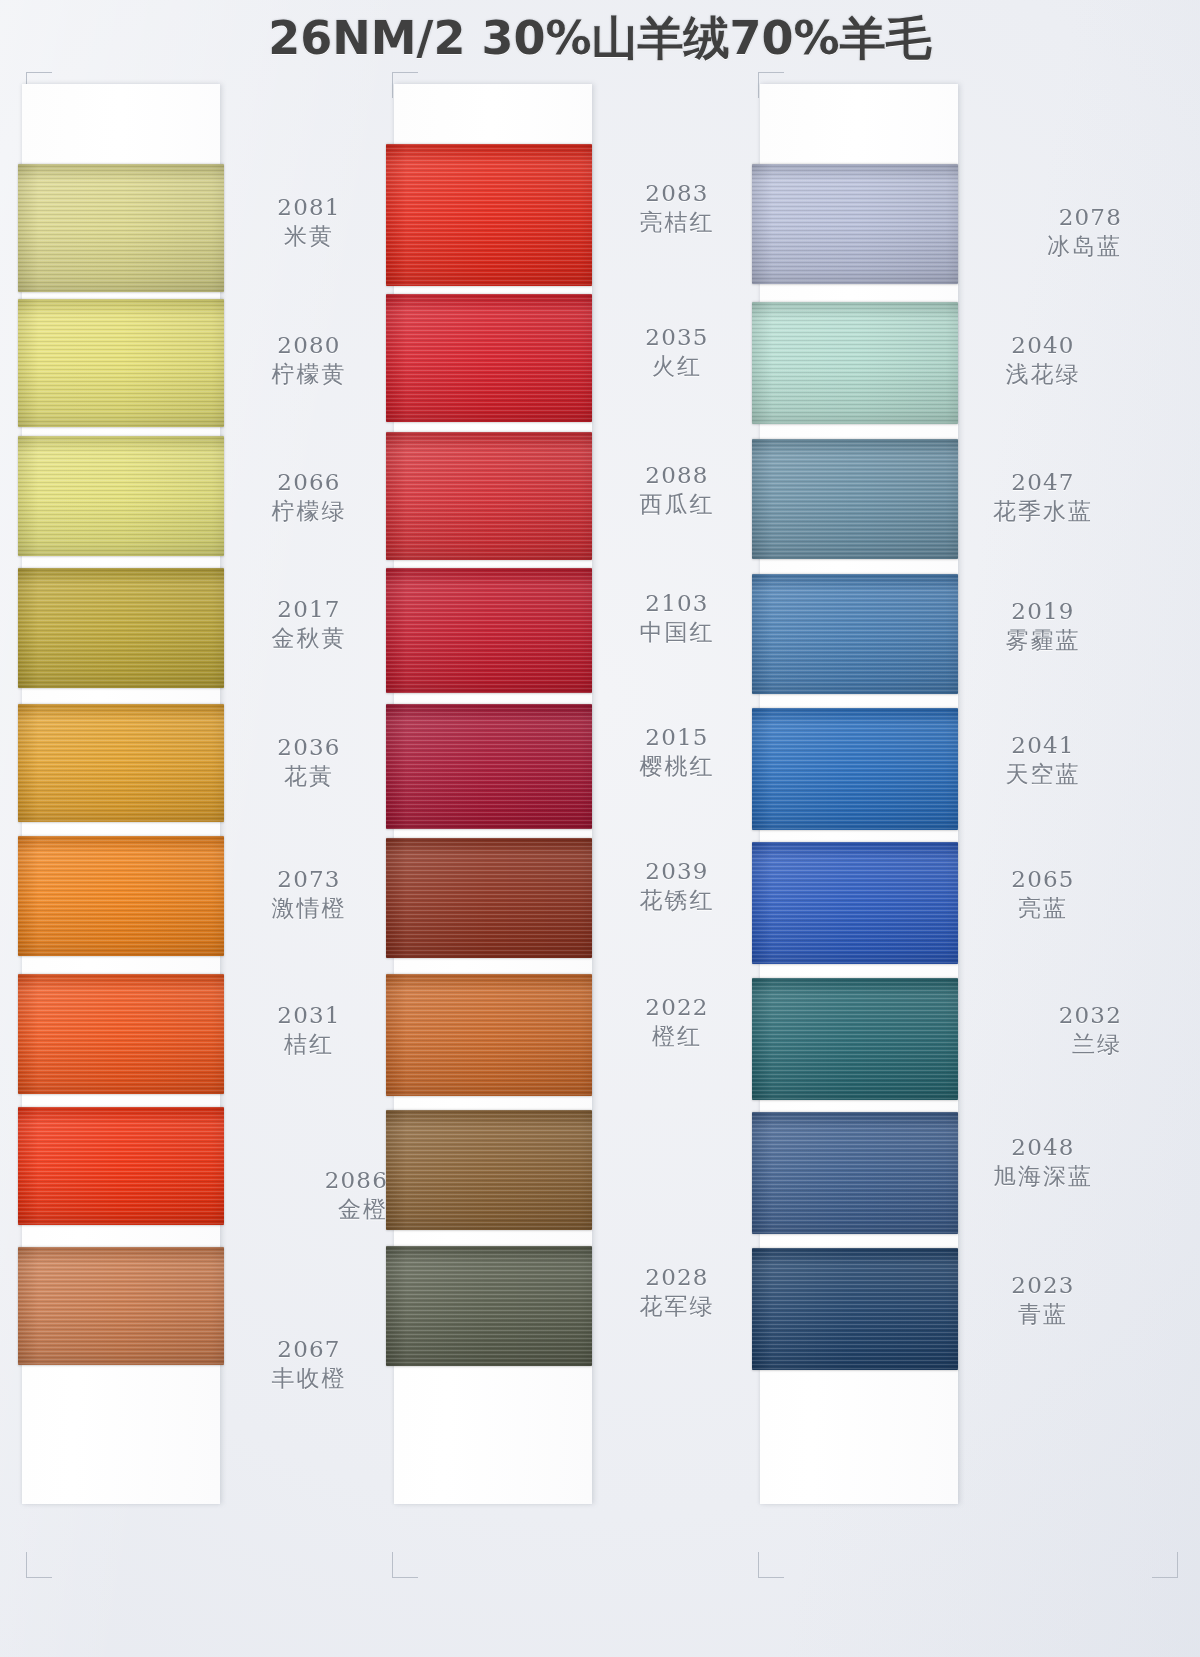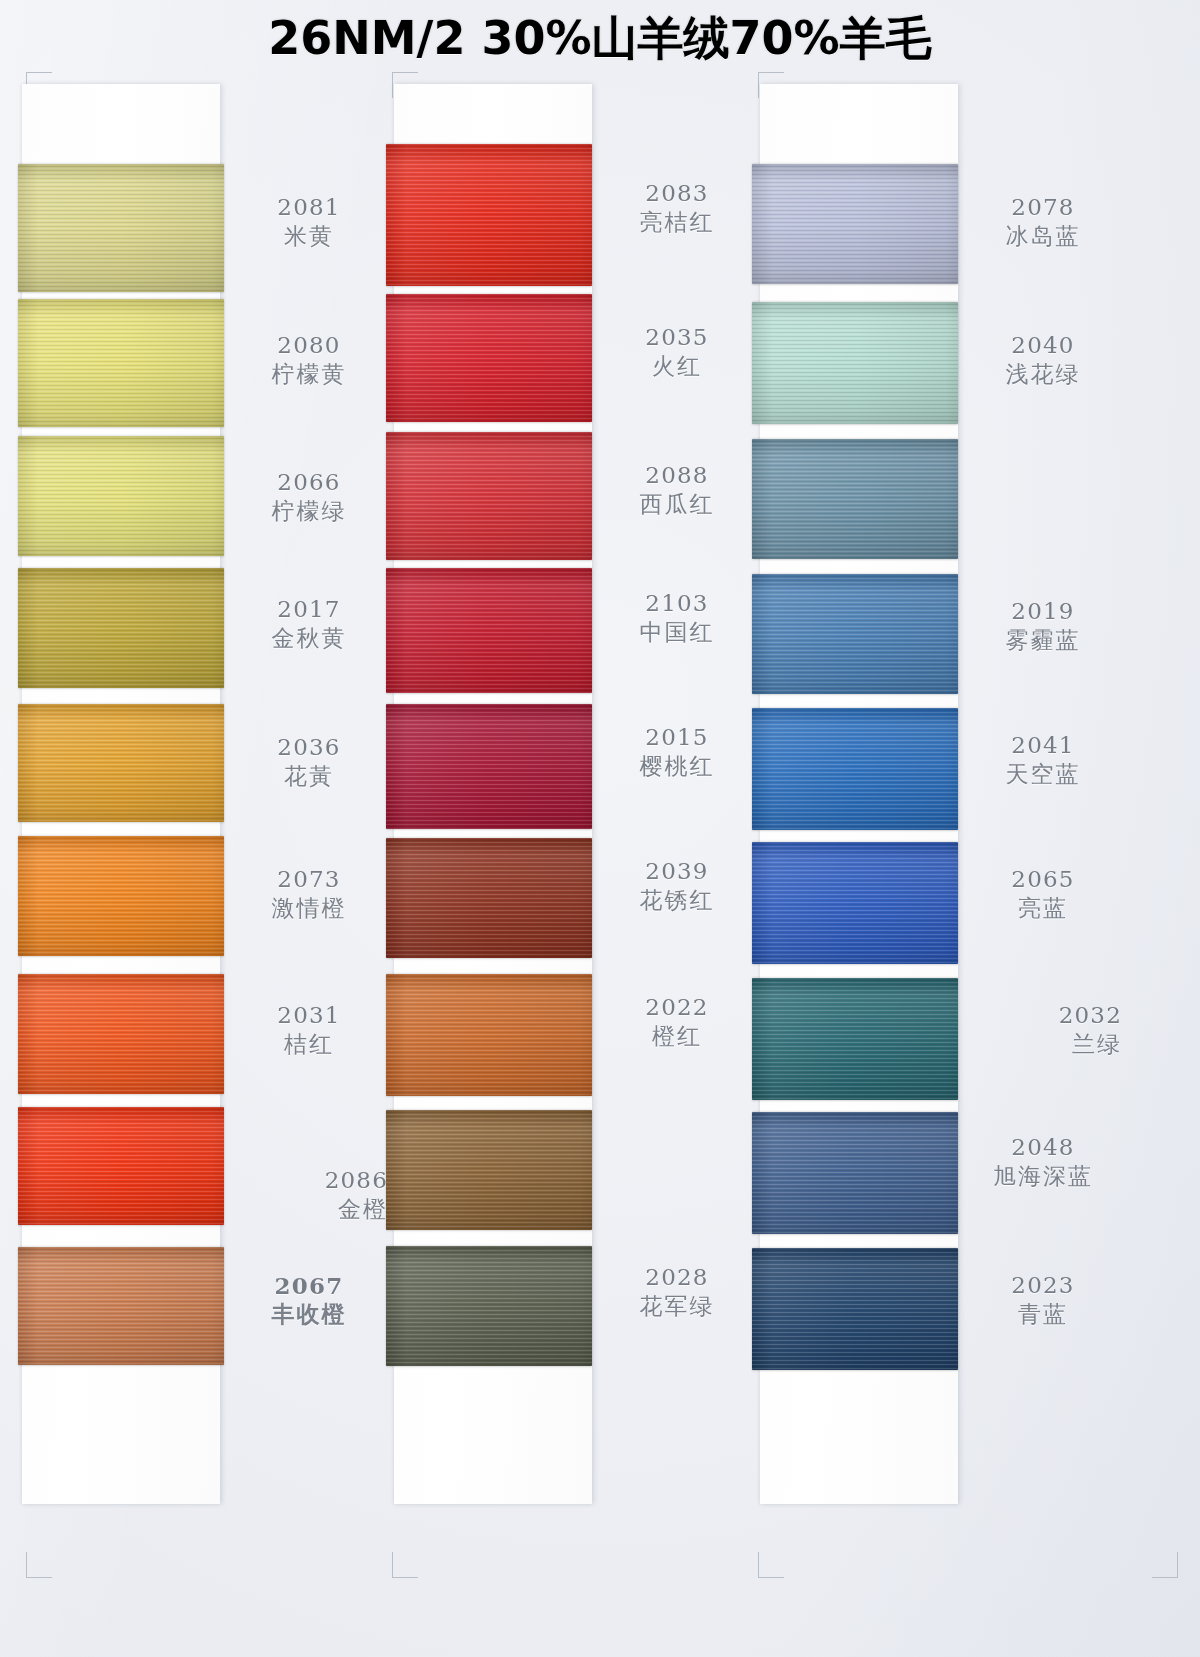--- a/index.html
+++ b/index.html
@@ -23,21 +23,21 @@
   }
 
   
   #title{
     position:absolute;top:8px;left:0;width:100%;
     text-align:center;
     font-family:"DejaVu Sans", sans-serif;
     font-weight:bold;
     font-size:46px;
     letter-spacing:0px;
-    color:#000000;
+    color:#404040;
     text-shadow:0 1px 0 #fdfdfe, 0 0 2px rgba(120,128,140,.55);
     white-space:nowrap;
   }
 
   
   .crop{position:absolute;width:26px;height:26px;}
   .crop i{position:absolute;background:#b9bfc9;}
   .crop .h{height:1px;width:26px;}
   .crop .v{width:1px;height:26px;}
   .c-tl{left:26px;top:72px;} .c-tl .h{top:0;left:0;} .c-tl .v{left:0;top:0;}
@@ -185,21 +185,21 @@
     <div class="label" style="top: 918px;">
       <div class="code">2031</div>
       <div class="name">桔红</div>
     </div>
     <div class="swatch" style="top: 1023px; height: 118px; background: rgb(241, 52, 19);"></div>
     <div class="label" style="top: 1083px; text-align: right;">
       <div class="code">2086</div>
       <div class="name">金橙</div>
     </div>
     <div class="swatch" style="top: 1163px; height: 118px; background: rgb(202, 124, 80);"></div>
-    <div class="label" style="top: 1188px; font-weight: bold;">
+    <div class="label" style="top: 1252px;">
       <div class="code">2067</div>
       <div class="name">丰收橙</div>
     </div>
   </div>
 
 <div class="column col-2" id="col-2">
   <div class="card shift"></div>
 <div class="swatch" style="top: 60px; height: 142px; background: rgb(230, 42, 29);"></div>
     <div class="label" style="top: 96px;">
       <div class="code">2083</div>
@@ -239,30 +239,34 @@
     <div class="swatch" style="top: 1162px; height: 120px; background: rgb(92, 97, 80);"></div>
     <div class="label" style="top: 1180px;">
       <div class="code">2028</div>
       <div class="name">花军绿</div>
     </div>
   </div>
 
 <div class="column col-3" id="col-3">
   <div class="card shift"></div>
 <div class="swatch" style="top: 80px; height: 120px; background: rgb(185, 192, 218);"></div>
-    <div class="label" style="top: 110px;">
+    <div class="label" style="top: 120px; text-align: right;">
       <div class="code">2078</div>
       <div class="name">冰岛蓝</div>
     </div>
     <div class="swatch" style="top: 218px; height: 122px; background: rgb(182, 222, 210);"></div>
     <div class="label" style="top: 248px;">
       <div class="code">2040</div>
       <div class="name">浅花绿</div>
     </div>
     <div class="swatch" style="top: 355px; height: 120px; background: rgb(109, 147, 168);"></div>
+    <div class="label" style="top: 385px;">
+      <div class="code">2047</div>
+      <div class="name">花季水蓝</div>
+    </div>
     <div class="swatch" style="top: 490px; height: 120px; background: rgb(74, 127, 180);"></div>
     <div class="label" style="top: 514px;">
       <div class="code">2019</div>
       <div class="name">雾霾蓝</div>
     </div>
     <div class="swatch" style="top: 624px; height: 122px; background: rgb(43, 111, 190);"></div>
     <div class="label" style="top: 648px;">
       <div class="code">2041</div>
       <div class="name">天空蓝</div>
     </div>

